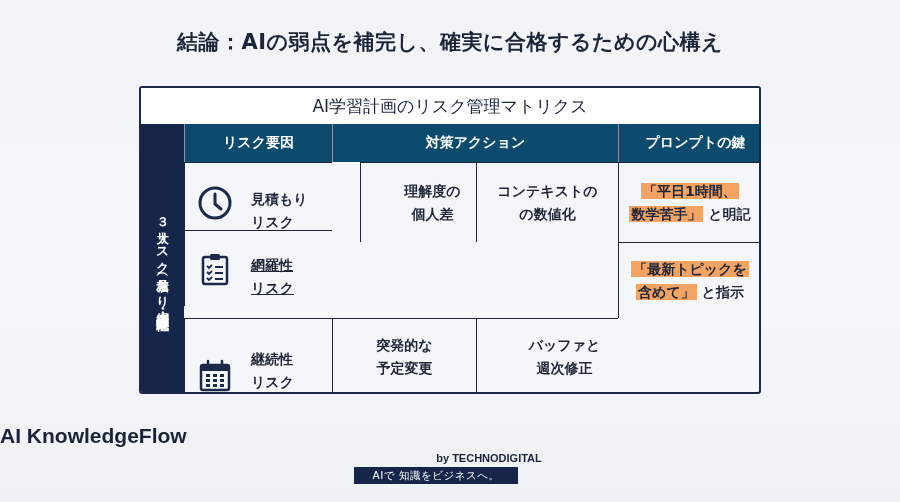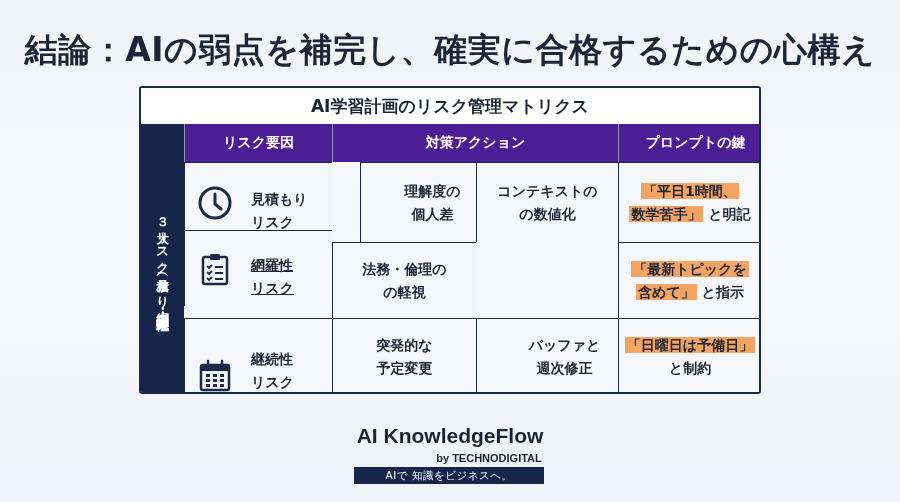--- a/index.html
+++ b/index.html
@@ -5,70 +5,70 @@
   * { box-sizing: border-box; margin: 0; padding: 0; }
   html, body { width: 900px; height: 502px; overflow: hidden; }
   body {
     background: linear-gradient(180deg, #f1f3f7 0%, #f7f8fb 50%, #eef1f5 100%);
     font-family: "DejaVu Sans", "Liberation Sans", sans-serif;
     color: #1a2436;
     position: relative;
   }
   .headline {
     position: absolute; left: 0; top: 28px; width: 900px;
-    text-align: center; font-size: 33px; font-weight: bold;
+    text-align: center; font-size: 21px; font-weight: bold;
     color: #1c2638; letter-spacing: 0.5px;
   }
   .matrix {
     position: absolute; left: 139px; top: 86px; width: 622px; height: 308px;
     border: 2px solid #1b2a4a; border-radius: 3px; background: #f5f7fa;
     overflow: hidden;
   }
   .matrix-title {
     position: absolute; left: 0; top: 0; width: 100%; height: 36px;
     background: #ffffff; text-align: center; line-height: 36px;
-    font-size: 17px; font-weight: bold; color: #1a2436;
+    font-size: 17px; font-weight: normal; color: #1a2436;
   }
   .side-band {
     position: absolute; left: 0; top: 36px; width: 43px; height: 270px;
     background: #15264a; color: #ffffff;
     display: flex; align-items: center; justify-content: center;
   }
   .side-band span {
     writing-mode: vertical-rl; text-orientation: upright;
     font-size: 12.5px; font-weight: bold; letter-spacing: 1px; line-height: 1;
   }
   .hdr {
     position: absolute; top: 36px; height: 38px;
-    background: #4c1d95; color: #ffffff; font-size: 14px; font-weight: bold;
+    background: #0c4a6e; color: #ffffff; font-size: 14px; font-weight: bold;
     display: flex; align-items: center; justify-content: center;
   }
   .hdr-sep { border-left: 1px solid #8b97ad; }
   .cell {
     position: absolute; display: flex; align-items: center; justify-content: center;
     text-align: center; font-size: 14px; font-weight: bold; color: #1e2638;
     line-height: 23px; background: #f4f6f9;
     border-left: 1px solid #1e2638; border-top: 1px solid #1e2638;
   }
   .cell .txt { white-space: pre-line; }
   .risk-cell { justify-content: flex-start; padding-left: 12px; }
   .risk-cell .icon { width: 36px; height: 36px; margin-right: 18px; flex: none; }
   .risk-cell .txt { text-align: left; margin-top: 17px; }
   .prompt-line { display: block; white-space: nowrap; }
   .hl { background: #f3a463; padding: 0 2px; }
   .footer-brand {
-    position: absolute; left: 0; top: 424px; width: 900px; text-align: center;
+    position: absolute; left: 0; top: 424px; width: 900px; text-align: left;
     font-family: "Liberation Sans", sans-serif; font-weight: bold; font-size: 21px; color: #1a2436;
   }
   .footer-by {
     position: absolute; left: 0; top: 452px; width: 900px; text-align: center;
     font-family: "Liberation Sans", sans-serif; font-weight: bold; font-size: 11px; color: #1a2436; margin-left: 39px;
   }
   .footer-tag {
-    position: absolute; left: 354px; top: 467px; width: 190px; height: 17px;
+    position: absolute; left: 354px; top: 467px; width: 164px; height: 17px;
     background: #15264a; color: #ffffff; font-size: 10.5px; text-align: center; line-height: 17px;
     letter-spacing: 0.5px;
   }
 </style>
 </head>
 <body>
 
 <div class="headline">結論：AIの弱点を補完し、確実に合格するための心構え</div>
 
 <div class="matrix">
@@ -108,24 +108,20 @@
   <div class="cell risk-cell" style="left:43px;top:142px;width:148px;height:76px;text-decoration:underline;">
     <svg class="icon" viewBox="0 0 36 36">
       <rect x="6" y="6" width="24" height="27" rx="2" fill="none" stroke="#1b2a4a" stroke-width="2.5"></rect>
       <rect x="13" y="3" width="10" height="6" rx="1.5" fill="#1b2a4a"></rect>
       <path d="M10 15 l2 2 l3 -3 M10 21 l2 2 l3 -3 M10 27 l2 2 l3 -3" fill="none" stroke="#1b2a4a" stroke-width="1.8"></path>
       <path d="M18 16 H26 M18 22 H26 M18 28 H26" stroke="#1b2a4a" stroke-width="2"></path>
     </svg>
     <span class="txt">網羅性
 リスク</span>
   </div>
-  <div class="cell" style="left:191px;top:154px;width:144px;height:76px;">
-    <span class="txt">法務・倫理の
-の軽視</span>
-  </div>
   <div class="cell" style="left:477px;top:154px;width:143px;height:76px;justify-content:center;">
     <div>
       <span class="prompt-line"><span class="hl">「最新トピックを</span></span>
       <span class="prompt-line"><span class="hl">含めて」</span> <span>と指示</span></span>
     </div>
   </div>
 
   <div class="cell risk-cell" style="left:43px;top:230px;width:148px;height:76px;align-items:flex-end;">
     <svg class="icon" viewBox="0 0 36 36">
       <rect x="4" y="7" width="28" height="25" rx="2" fill="none" stroke="#1b2a4a" stroke-width="2.5"></rect>
@@ -147,23 +143,17 @@
 リスク</span>
   </div>
   <div class="cell" style="left:191px;top:230px;width:144px;height:76px;">
     <span class="txt">突発的な
 予定変更</span>
   </div>
   <div class="cell" style="left:335px;top:230px;width:142px;height:76px;padding-left:34px;">
     <span class="txt">バッファと
 週次修正</span>
   </div>
-  <div class="cell" style="left:477px;top:230px;width:143px;height:76px;">
-    <div>
-      <span class="prompt-line"><span class="hl">「日曜日は予備日」</span></span>
-      <span class="prompt-line">と制約</span>
-    </div>
-  </div>
 </div>
 
 <div class="footer-brand">AI KnowledgeFlow</div>
 <div class="footer-by">by TECHNODIGITAL</div>
 <div class="footer-tag">AIで 知識をビジネスへ。</div>
 
 </body></html>

